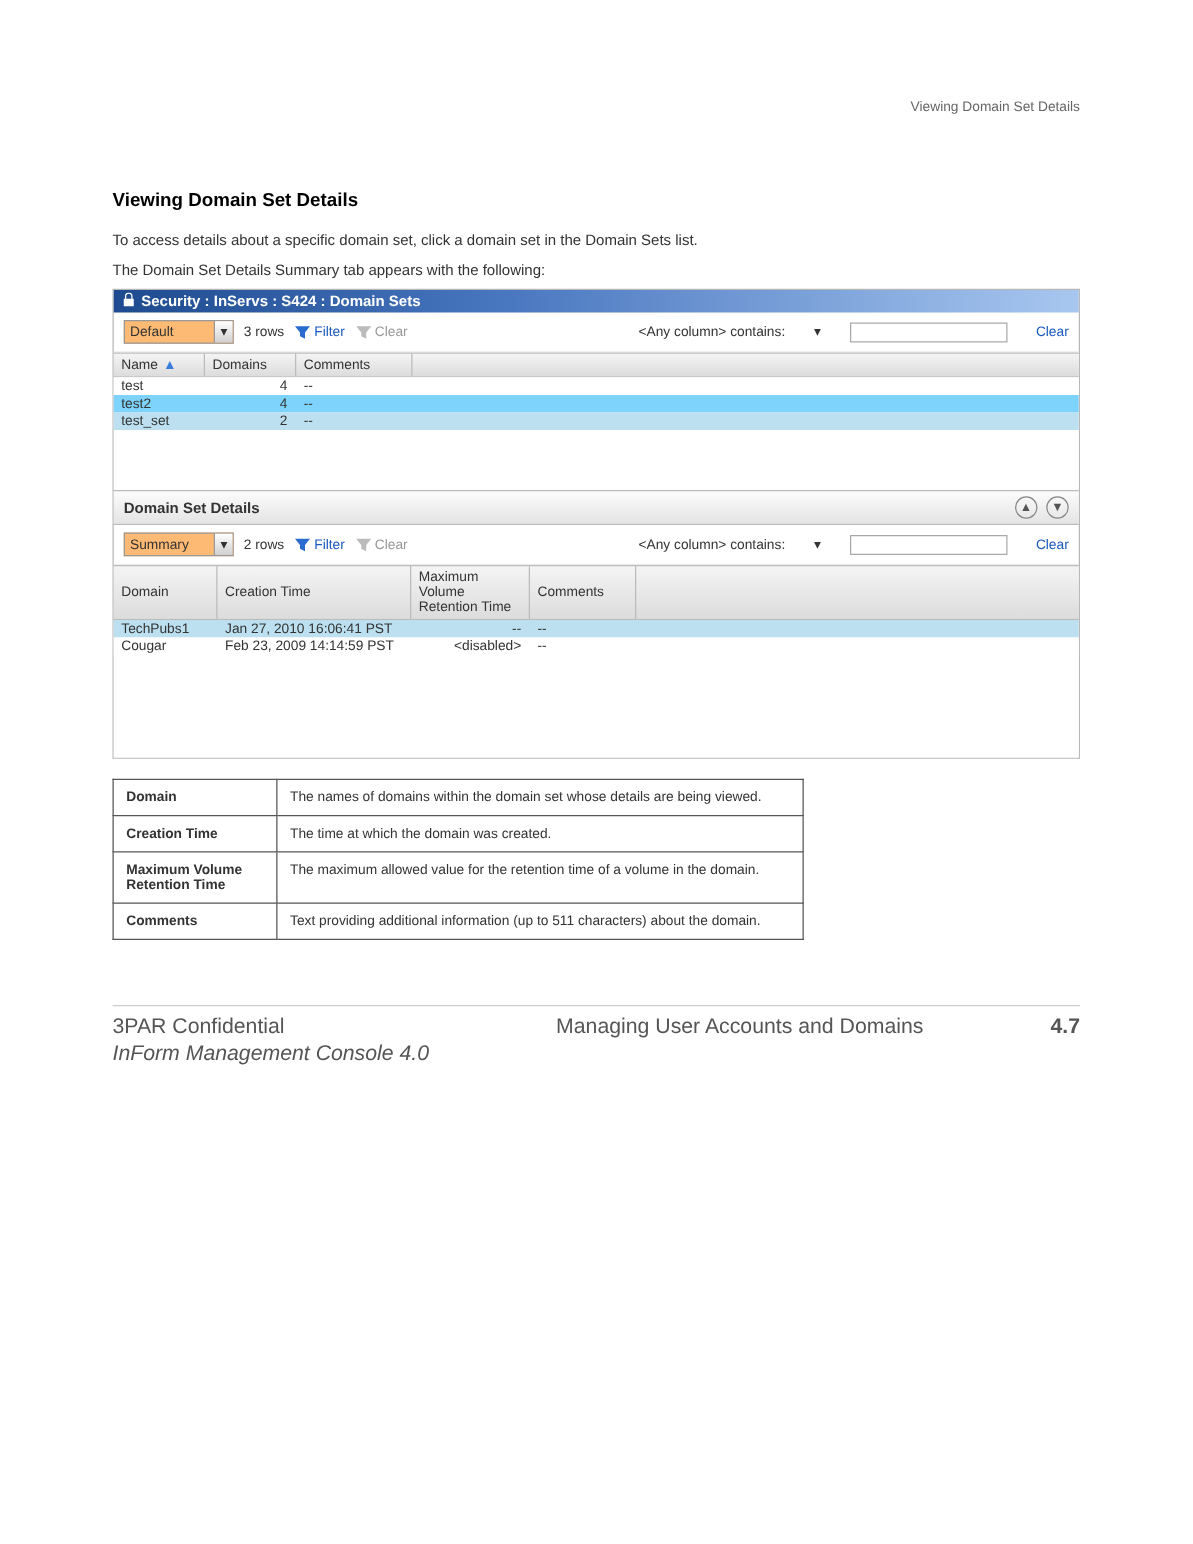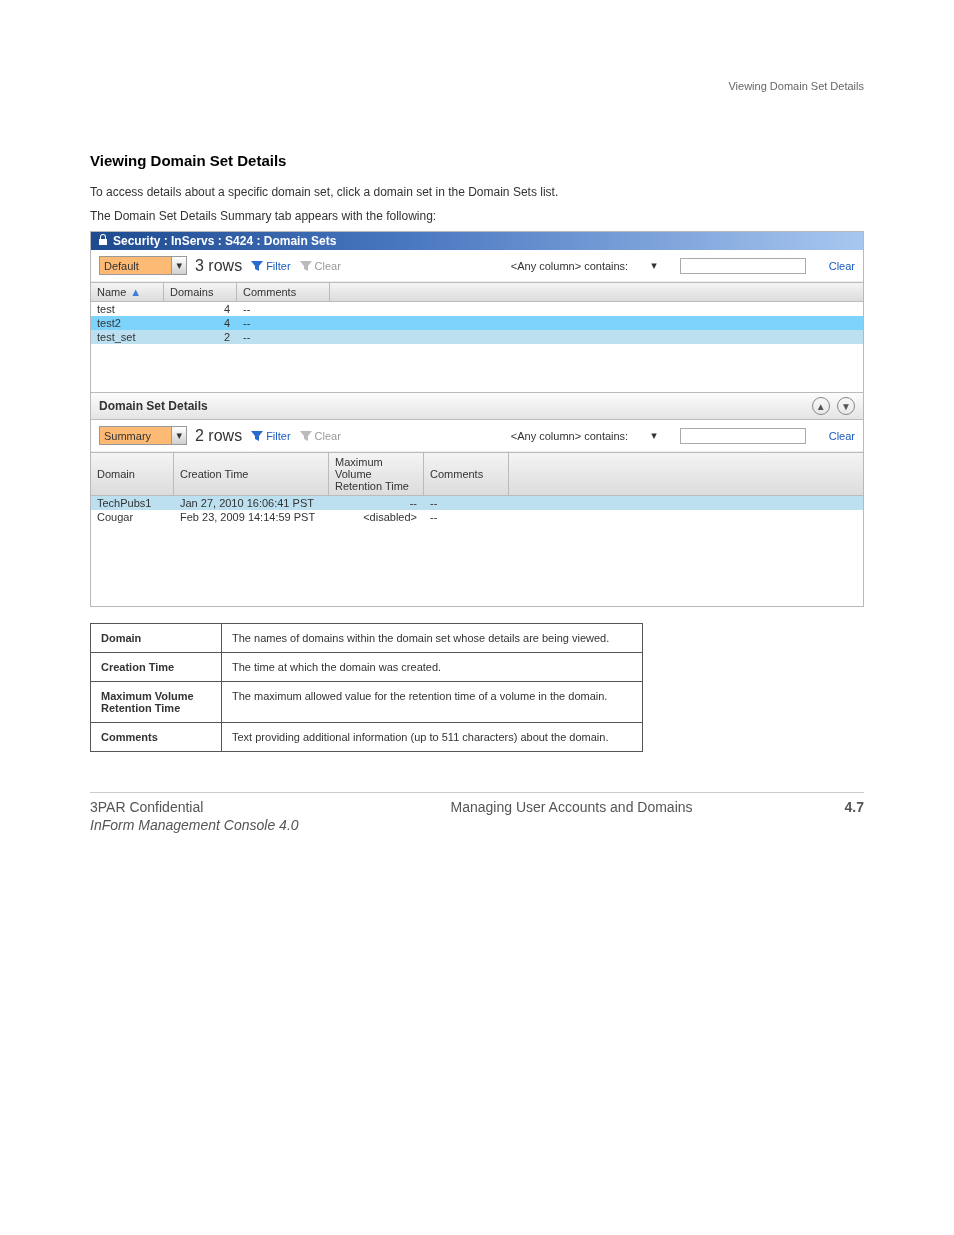--- a/index.html
+++ b/index.html
@@ -7,41 +7,41 @@
 .header-line{display:flex;justify-content:space-between;font-size:11px;color:#666;margin-bottom:60px}
 .heading{font-size:15px;font-weight:bold;margin:20px 0 14px 0;color:#000}
 .body-text{font-size:12px;line-height:1.5;margin:6px 0}
 .figure-caption{font-weight:bold;font-size:12px;margin:16px 0 8px 0}
 .panel{border:1px solid #b8b8b8;background:#fff;margin-bottom:16px}
 .panel-titlebar{background:linear-gradient(to right,#1e4b8f,#4876bf 40%,#a8c7f0);color:#fff;font-weight:bold;font-size:12px;padding:2px 6px;display:flex;}
 .panel-titlebar svg{margin-right:4px}
 .toolbar{display:flex;align-items:center;padding:6px 8px;gap:8px;border-bottom:1px solid #eee}
 .dropdown{border:1px solid #999;background:#fdba74;padding:1px 4px;font-size:11px;width:78px;display:flex;justify-content:space-between;align-items:center}
 .dropdown-arrow{border-left:1px solid #999;background:linear-gradient(#fff,#d0d0d0);padding:2px 4px;margin:-1px -4px -1px 4px}
-.rows-count{font-size:16px;color:#333}
+.rows-count{font-size:11px;color:#333}
 .filter-btn{color:#1a5abf;font-size:11px;display:flex;align-items:center;gap:2px;cursor:pointer}
 .clear-btn{color:#999;font-size:11px;display:flex;align-items:center;gap:2px}
 .clear-link{color:#1a5abf;font-size:11px;cursor:pointer}
 .filter-right{margin-left:auto;display:flex;align-items:center;gap:23px;font-size:11px}
 .filter-right input{width:118px;border:1px solid #aaa;padding:1px 3px;font-size:11px}
 .grid-header{display:flex;background:linear-gradient(#f4f4f4,#dcdcdc);border-top:1px solid #bbb;border-bottom:1px solid #bbb}
 .grid-header .cell{border-right:1px solid #bbb;padding:3px 6px;font-size:11px;display:flex;align-items:center}
 .grid-body{background:#fff;min-height:90px}
 .grid-row{display:flex;font-size:11px}
 .grid-row .cell{padding:1px 6px;border-right:1px solid transparent}
 .row-even{background:#fff}
 .row-odd{background:#7dd3fc}
 .row-sel{background:#bce0f0}
 .details-header{background:linear-gradient(#fcfcfc,#e4e4e4);padding:4px 8px;font-weight:bold;font-size:12px;display:flex;justify-content:space-between;align-items:center;border-top:1px solid #bbb;border-bottom:1px solid #bbb}
 .circ{display:inline-flex;width:16px;height:16px;border:1px solid #888;border-radius:50%;align-items:center;justify-content:center;font-size:10px;color:#555;margin-left:4px}
 .doc-table{border-collapse:collapse;margin-top:8px}
 .doc-table td,.doc-table th{border:1px solid #555;padding:8px 10px;font-size:11px;vertical-align:top}
 .w-name{width:60px}.w-dom{width:60px}.w-com{width:80px}
 .w-d{width:70px}.w-ct{width:142px}.w-mv{width:82px}.w-cm{width:72px}
-.footer{display:flex;justify-content:space-between;font-size:14px;color:#555;margin-top:40px;border-top:1px solid #ccc;padding-top:6px}
+.footer{display:flex;justify-content:space-between;font-size:17px;color:#555;margin-top:52px;border-top:1px solid #ccc;padding-top:6px}
 </style>
 </head>
 <body>
 
 <div class="page">
   <div class="header-line">
     <span></span>
     <span>Viewing Domain Set Details</span>
   </div>
 

